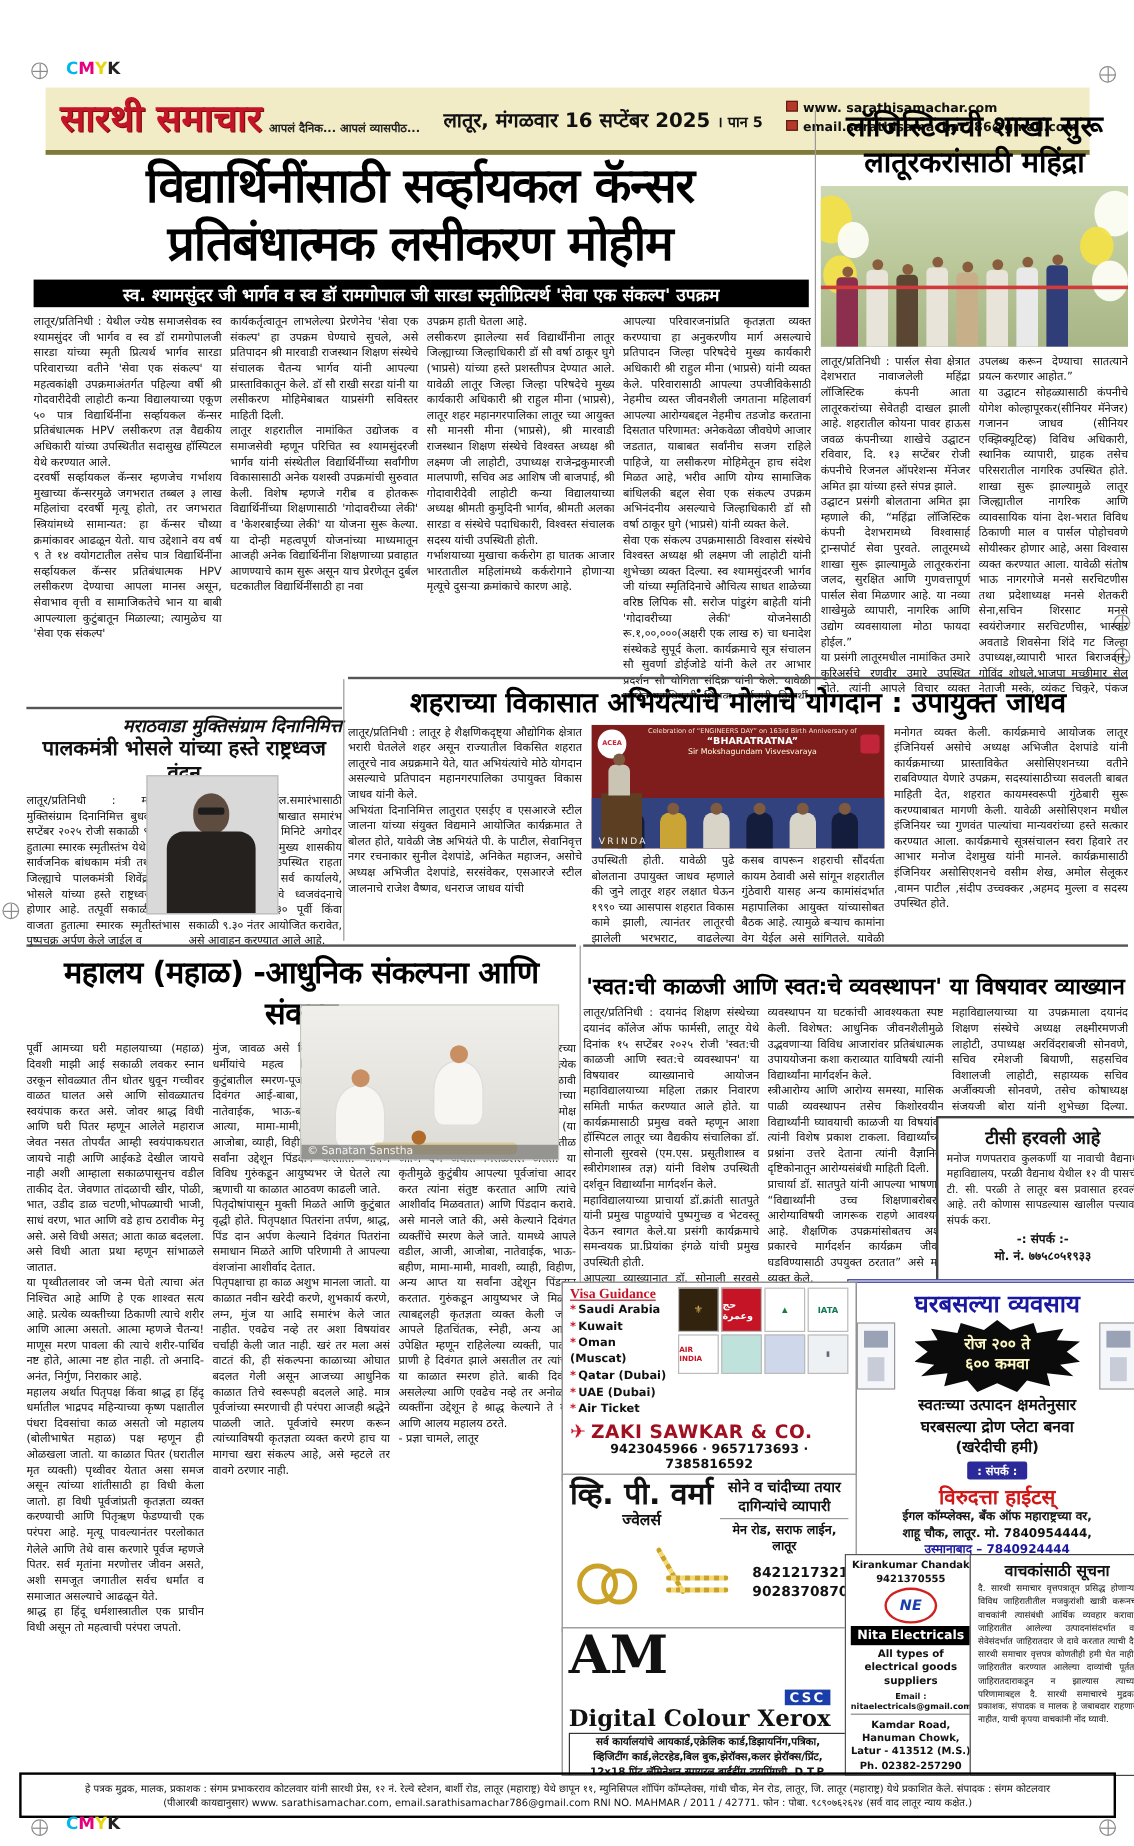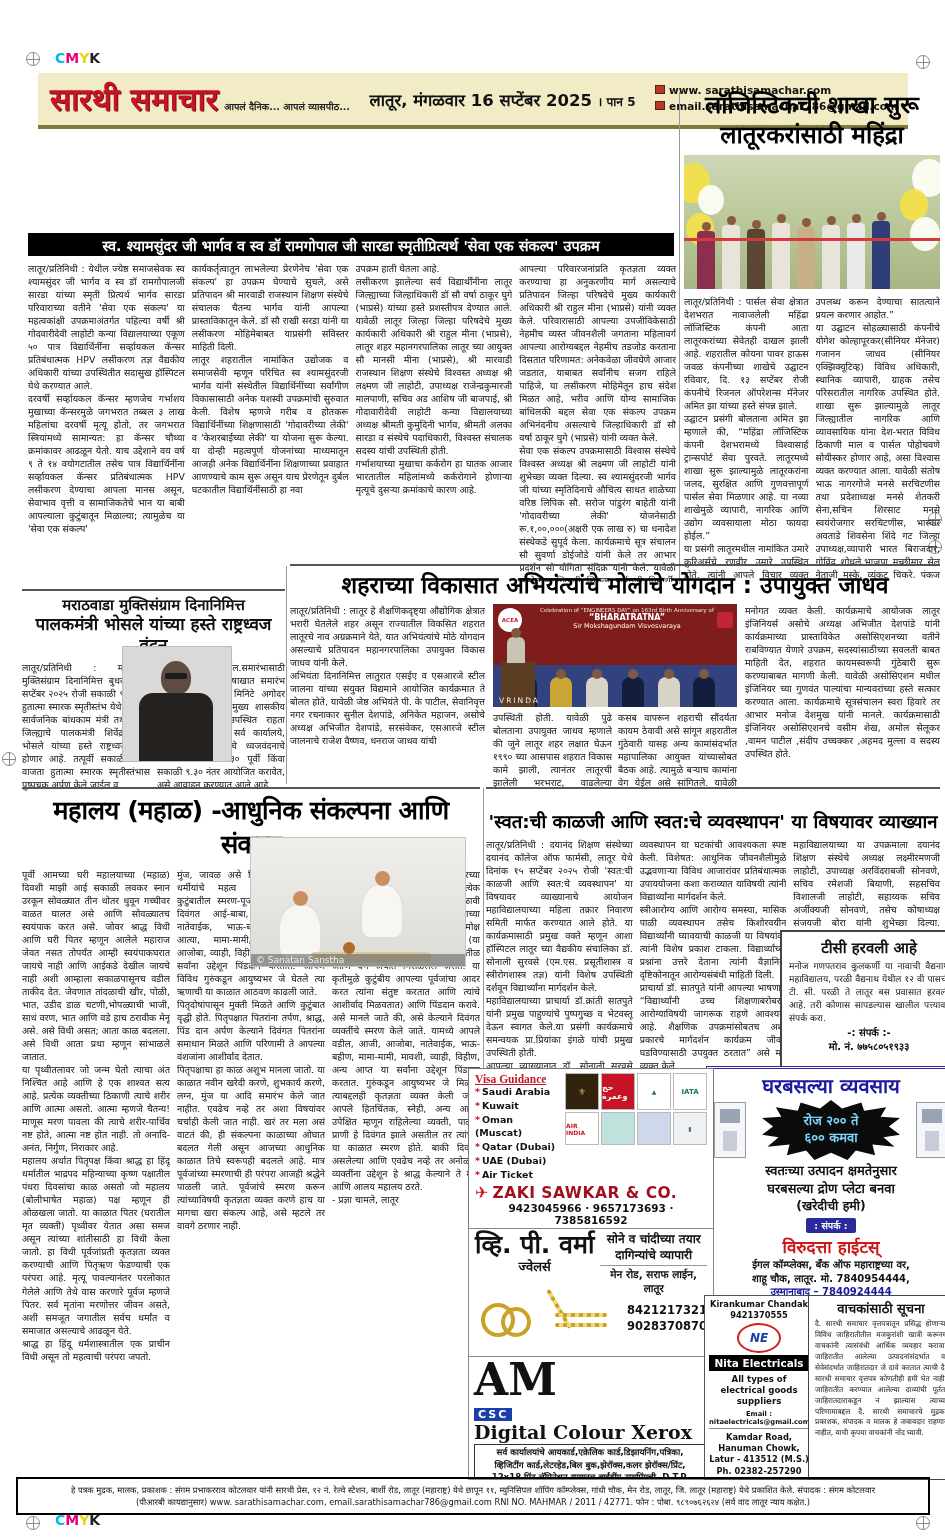--- a/index.html
+++ b/index.html
@@ -41,21 +41,21 @@
   .balloon{position:absolute;border-radius:50%;background:#f2e04a;opacity:.95;}
   .balloon.wt{background:#fdfdf4;}
   .ribbon{position:absolute;left:0;right:0;top:62%;height:3px;background:#d23b3b;}
   .crowd{position:absolute;bottom:0;left:12px;right:12px;display:flex;gap:5px;align-items:flex-end;}
   .person{width:20px;display:flex;flex-direction:column;align-items:center;}
   .person .hd{width:9px;height:9px;border-radius:50%;background:#8a5c3e;}
   .person .bd{width:18px;height:52px;border-radius:4px 4px 0 0;background:#e8e4da;}
   #mahindra-cols{margin-top:6px;height:283px;}
   
   #flagsec{left:22px;top:589px;width:263px;height:194px;padding-top:3px;}
-  #flag-h1{font-size:15px;font-weight:800;text-align:center;}
+  #flag-h1{font-size:15px;font-weight:800;text-align:right;font-style:italic;}
   #flag-h2{font-size:17px;font-weight:800;text-align:center;line-height:1.25;}
   #flag-body{margin-top:4px;height:142px;}
   #flag-photo{position:absolute;left:100px;top:55px;width:108px;height:114px;background:#d9d9d9;
     border:1px solid #bbb;overflow:hidden;}
   #flag-photo .hd{position:absolute;left:38px;top:14px;width:30px;height:34px;border-radius:50% 50% 45% 45%;background:#5f4c40;}
   #flag-photo .gl{position:absolute;left:42px;top:26px;width:22px;height:6px;background:#1c1c1c;border-radius:2px;}
   #flag-photo .bd{position:absolute;left:16px;top:46px;width:74px;height:68px;border-radius:14px 14px 0 0;background:#25211f;}
   
   #engsec{left:290px;top:564px;width:650px;height:221px;padding-top:2px;}
   #eng-h{font-size:23px;}
@@ -103,21 +103,21 @@
   #tc-body{font-size:9px;line-height:1.45;text-align:justify;margin-top:3px;}
   #tc-contact,#tc-phone{font-size:10px;font-weight:700;text-align:center;}
   
   .adbox{background:#fff;overflow:hidden;}
   #ghar{left:706px;top:1066px;width:234px;height:226px;border:3px double #2a2a9a;padding:3px 5px;text-align:center;}
   #ghar-title{color:#1a18a0;font-size:20px;font-weight:900;}
   #ghar-mid{display:flex;align-items:center;justify-content:space-between;height:62px;}
   .machine{width:30px;height:54px;border:1px solid #999;background:#f4f6fa;position:relative;}
   .machine::before{content:"";position:absolute;left:5px;top:6px;right:5px;height:14px;background:#9aa3b5;}
   .machine::after{content:"";position:absolute;left:8px;bottom:6px;right:8px;height:20px;background:#c7ccd8;}
-  #burst{width:138px;height:60px;background:#0b0b0b;color:#7dd3fc;font-weight:900;font-size:13px;line-height:1.3;
+  #burst{width:138px;height:60px;background:#0b0b0b;color:#fef9c3;font-weight:900;font-size:13px;line-height:1.3;
     display:flex;flex-direction:column;align-items:center;justify-content:center;
     clip-path:polygon(50% 0,58% 14%,72% 4%,74% 18%,90% 12%,86% 28%,100% 30%,92% 44%,100% 58%,88% 62%,96% 78%,80% 74%,82% 92%,68% 84%,62% 100%,50% 88%,38% 100%,32% 84%,18% 92%,20% 74%,4% 78%,12% 62%,0 58%,8% 44%,0 30%,14% 28%,10% 12%,26% 18%,28% 4%,42% 14%);}
   #ghar-l1,#ghar-l2{font-size:13px;font-weight:800;}
   #ghar-l3{font-size:12.5px;font-weight:800;}
   #ghar-cn{display:inline-block;background:#2a2a9a;color:#fff;font-size:9.5px;font-weight:700;
     padding:1px 8px;border-radius:2px;margin:2px 0;}
   #ghar-brand{color:#d01818;font-size:17px;font-weight:900;}
   .ghar-addr{font-size:10px;font-weight:800;line-height:1.35;}
   .bluenum{color:#1a18a0;}
   #zaki{left:468px;top:1068px;width:232px;height:156px;border:1.5px solid #777;padding:4px 6px;}
@@ -149,21 +149,21 @@
   .verma-tag{font-size:12px;font-weight:800;line-height:1.3;}
   #verma-addr{font-size:10.5px;font-weight:700;border-top:1px solid #999;margin-top:2px;padding-top:1px;}
   #verma-bottom{display:flex;align-items:center;gap:14px;margin-top:2px;}
   #jewels{flex:1;height:42px;position:relative;background:#fff;}
   .ring{position:absolute;border:4px solid #c9a227;border-radius:50%;}
   .gbar{position:absolute;background:repeating-linear-gradient(90deg,#c9a227 0 4px,#f2d877 4px 8px);height:4px;border-radius:2px;}
   #verma-phones{font-size:11.5px;font-weight:800;line-height:1.4;white-space:pre-line;}
   #amad{left:468px;top:1356px;width:232px;height:116px;border:1.5px solid #888;padding:3px 5px;text-align:center;}
   #am-row{display:flex;align-items:flex-start;justify-content:center;gap:3px;flex-direction:column;}
   #am-big{font-family:"DejaVu Serif",serif;font-size:44px;font-weight:900;line-height:.9;}
-  #am-right{text-align:left;}
+  #am-right{text-align:right;}
   #am-csc{display:inline-block;background:#1a3faa;color:#fff;font-size:11px;font-weight:800;padding:0 4px;letter-spacing:2px;}
   #am-title{font-family:"DejaVu Serif",serif;font-size:19px;font-weight:700;line-height:1.1;}
   #am-serv{border:1px solid #333;font-size:8.6px;font-weight:700;line-height:1.45;padding:1px 2px;margin-top:2px;white-space:pre-line;}
   #am-addr{font-size:8.8px;font-weight:800;line-height:1.4;white-space:pre-line;margin-top:1px;}
   #nita{left:704px;top:1295px;width:100px;height:177px;border:1.5px solid #555;padding:3px 4px;text-align:center;}
   #nita-owner{font-size:8.3px;font-weight:700;line-height:1.3;}
   .nelogo{width:40px;height:26px;margin:2px auto;border:2px solid #d02020;border-radius:50%;
     color:#1a3faa;font-style:italic;font-weight:900;font-size:12px;display:flex;align-items:center;justify-content:center;}
   #nita-brand{background:#000;color:#fff;font-size:10.5px;font-weight:700;padding:2px 0;}
   #nita-sub{font-size:8.6px;font-weight:700;line-height:1.3;margin-top:3px;}
@@ -192,20 +192,24 @@
   <div class="abs" id="masthead">
     <div id="logo">सारथी समाचार</div>
     <div id="tagline">आपलं दैनिक... आपलं व्यासपीठ...</div>
     <div id="mastdate"><span>लातूर, मंगळवार 16 सप्टेंबर 2025</span> <span class="pg">। पान 5</span></div>
     <div id="mastcontact">
       <div><span class="cicon"></span><span>www. sarathisamachar.com</span></div>
       <div><span class="cicon"></span><span>email.sarathisamachar786@gmail.com</span></div>
     </div>
   </div>
 
+  <div class="abs hl" id="lead-h">
+    <div>विद्यार्थिनींसाठी सर्व्हायकल कॅन्सर</div>
+    <div>प्रतिबंधात्मक लसीकरण मोहीम</div>
+  </div>
   <div class="abs" id="lead-kick">स्व. श्यामसुंदर जी भार्गव व स्व डॉ रामगोपाल जी सारडा स्मृतीप्रित्यर्थ 'सेवा एक संकल्प' उपक्रम</div>
   <div class="abs bodycols" id="lead-body">
     <div class="col">लातूर/प्रतिनिधी : येथील ज्येष्ठ समाजसेवक स्व श्यामसुंदर जी भार्गव व स्व डॉ रामगोपालजी सारडा यांच्या स्मृती प्रित्यर्थ भार्गव सारडा परिवाराच्या वतीने 'सेवा एक संकल्प' या महत्वकांक्षी उपक्रमाअंतर्गत पहिल्या वर्षी श्री गोदवारीदेवी लाहोटी कन्या विद्यालयाच्या एकूण ५० पात्र विद्यार्थिनींना सर्व्हायकल कॅन्सर प्रतिबंधात्मक HPV लसीकरण तज्ञ वैद्यकीय अधिकारी यांच्या उपस्थितीत सदासुख हॉस्पिटल येथे करण्यात आले.
 दरवर्षी सर्व्हायकल कॅन्सर म्हणजेच गर्भाशय मुखाच्या कॅन्सरमुळे जगभरात तब्बल ३ लाख महिलांचा दरवर्षी मृत्यू होतो, तर जगभरात स्त्रियांमध्ये सामान्यत: हा कॅन्सर चौथ्या क्रमांकावर आढळून येतो. याच उद्देशाने वय वर्ष ९ ते १४ वयोगटातील तसेच पात्र विद्यार्थिनींना सर्व्हायकल कॅन्सर प्रतिबंधात्मक HPV लसीकरण देण्याचा आपला मानस असून, सेवाभाव वृत्ती व सामाजिकतेचे भान या बाबी आपल्याला कुटुंबातून मिळाल्या; त्यामुळेच या 'सेवा एक संकल्प'</div>
     <div class="col">कार्यकर्तृत्वातून लाभलेल्या प्रेरणेनेच 'सेवा एक संकल्प' हा उपक्रम घेण्याचे सुचले, असे प्रतिपादन श्री मारवाडी राजस्थान शिक्षण संस्थेचे संचालक चैतन्य भार्गव यांनी आपल्या प्रास्ताविकातून केले. डॉ सौ राखी सरडा यांनी या लसीकरण मोहिमेबाबत याप्रसंगी सविस्तर माहिती दिली.
 लातूर शहरातील नामांकित उद्योजक व समाजसेवी म्हणून परिचित स्व श्यामसुंदरजी भार्गव यांनी संस्थेतील विद्यार्थिनींच्या सर्वांगीण विकासासाठी अनेक यशस्वी उपक्रमांची सुरुवात केली. विशेष म्हणजे गरीब व होतकरू विद्यार्थिनींच्या शिक्षणासाठी 'गोदावरीच्या लेकी' व 'केशरबाईंच्या लेकी' या योजना सुरू केल्या. या दोन्ही महत्वपूर्ण योजनांच्या माध्यमातून आजही अनेक विद्यार्थिनींना शिक्षणाच्या प्रवाहात आणण्याचे काम सुरू असून याच प्रेरणेतून दुर्बल घटकातील विद्यार्थिनींसाठी हा नवा</div>
     <div class="col">उपक्रम हाती घेतला आहे.
 लसीकरण झालेल्या सर्व विद्यार्थींनीना लातूर जिल्ह्याच्या जिल्हाधिकारी डॉ सौ वर्षा ठाकूर घुगे (भाप्रसे) यांच्या हस्ते प्रशस्तीपत्र देण्यात आले. यावेळी लातूर जिल्हा जिल्हा परिषदेचे मुख्य कार्यकारी अधिकारी श्री राहुल मीना (भाप्रसे), लातूर शहर महानगरपालिका लातूर च्या आयुक्त सौ मानसी मीना (भाप्रसे), श्री मारवाडी राजस्थान शिक्षण संस्थेचे विश्वस्त अध्यक्ष श्री लक्ष्मण जी लाहोटी, उपाध्यक्ष राजेन्द्रकुमारजी मालपाणी, सचिव अड आशिष जी बाजपाई, श्री गोदावारीदेवी लाहोटी कन्या विद्यालयाच्या अध्यक्ष श्रीमती कुमुदिनी भार्गव, श्रीमती अलका सारडा व संस्थेचे पदाधिकारी, विश्वस्त संचालक सदस्य यांची उपस्थिती होती.
 गर्भाशयाच्या मुखाचा कर्करोग हा घातक आजार भारतातील महिलांमध्ये कर्करोगाने होणाऱ्या मृत्यूचे दुसऱ्या क्रमांकाचे कारण आहे.</div>
     <div class="col">आपल्या परिवारजनांप्रति कृतज्ञता व्यक्त करण्याचा हा अनुकरणीय मार्ग असल्याचे प्रतिपादन जिल्हा परिषदेचे मुख्य कार्यकारी अधिकारी श्री राहुल मीना (भाप्रसे) यांनी व्यक्त केले. परिवारासाठी आपल्या उपजीविकेसाठी नेहमीच व्यस्त जीवनशैली जगताना महिलावर्ग आपल्या आरोग्यबद्दल नेहमीच तडजोड करताना दिसतात परिणामत: अनेकवेळा जीवघेणे आजार जडतात, याबाबत सर्वांनीच सजग राहिले पाहिजे, या लसीकरण मोहिमेतून हाच संदेश मिळत आहे, भरीव आणि योग्य सामाजिक बांधिलकी बद्दल सेवा एक संकल्प उपक्रम अभिनंदनीय असल्याचे जिल्हाधिकारी डॉ सौ वर्षा ठाकूर घुगे (भाप्रसे) यांनी व्यक्त केले.

